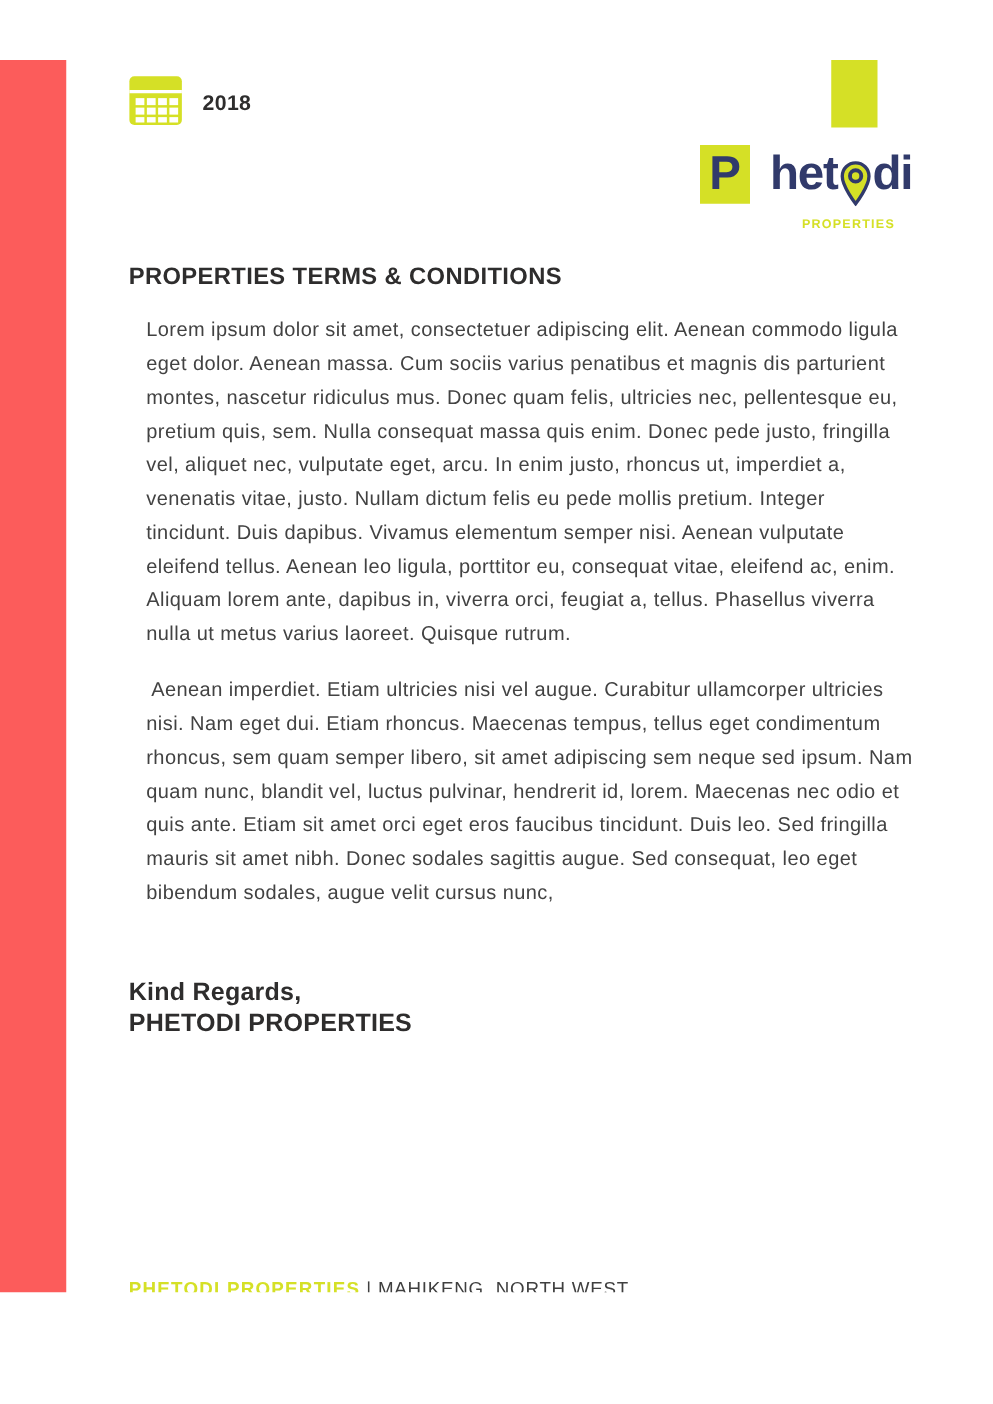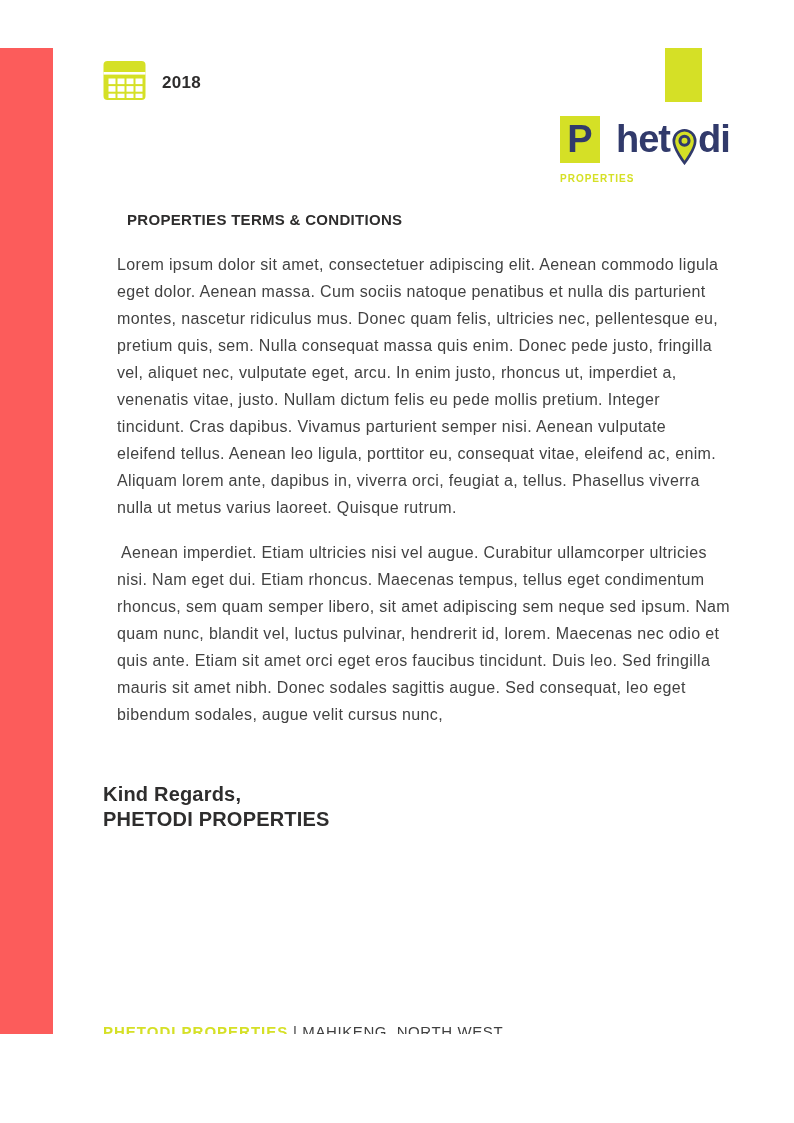--- a/index.html
+++ b/index.html
@@ -63,35 +63,34 @@
     font-size: 38px; font-weight: bold;
     color: var(--navy);
     line-height: 47px;
     letter-spacing: -1px;
   }
   .logo-het { margin-left: 16px; }
   .logo-pin { margin: 12px 0 0 1px; }
   .logo-tagline {
     margin-top: 4px;
     width: 156px;
-    text-align: left;
+    text-align: right;
     font-size: 10px;
     font-weight: bold;
     letter-spacing: 1px;
     color: var(--lime);
   }
   
   .heading {
     position: absolute;
     left: 103px; top: 211px;
-    font-size: 15px;
+    font-size: 19px;
     font-weight: bold;
     letter-spacing: 0.3px;
     color: var(--dark);
-    margin-left: 24px;
   }
   
   .body-text {
     position: absolute;
     left: 117px; top: 251px;
     color: var(--text);
     font-size: 16px;
   }
   .body-text .line {
     line-height: 27px;
@@ -170,26 +169,26 @@
       <span class="logo-word">di</span>
     </div>
     <div class="logo-tagline">PROPERTIES</div>
   </div>
 
   <h1 class="heading">PROPERTIES TERMS &amp; CONDITIONS</h1>
 
   <div class="body-text">
     <div class="para1">
         <div class="line">Lorem ipsum dolor sit amet, consectetuer adipiscing elit. Aenean commodo ligula</div>
-        <div class="line">eget dolor. Aenean massa. Cum sociis natoque penatibus et nulla dis parturient</div>
+        <div class="line">eget dolor. Aenean massa. Cum sociis varius penatibus et magnis dis parturient</div>
         <div class="line">montes, nascetur ridiculus mus. Donec quam felis, ultricies nec, pellentesque eu,</div>
         <div class="line">pretium quis, sem. Nulla consequat massa quis enim. Donec pede justo, fringilla</div>
         <div class="line">vel, aliquet nec, vulputate eget, arcu. In enim justo, rhoncus ut, imperdiet a,</div>
         <div class="line">venenatis vitae, justo. Nullam dictum felis eu pede mollis pretium. Integer</div>
-        <div class="line">tincidunt. Cras dapibus. Vivamus parturient semper nisi. Aenean vulputate</div>
+        <div class="line">tincidunt. Duis dapibus. Vivamus elementum semper nisi. Aenean vulputate</div>
         <div class="line">eleifend tellus. Aenean leo ligula, porttitor eu, consequat vitae, eleifend ac, enim.</div>
         <div class="line">Aliquam lorem ante, dapibus in, viverra orci, feugiat a, tellus. Phasellus viverra</div>
         <div class="line">nulla ut metus varius laoreet. Quisque rutrum.</div>
       </div>
     <div class="para2">
         <div class="line"> Aenean imperdiet. Etiam ultricies nisi vel augue. Curabitur ullamcorper ultricies</div>
         <div class="line">nisi. Nam eget dui. Etiam rhoncus. Maecenas tempus, tellus eget condimentum</div>
         <div class="line">rhoncus, sem quam semper libero, sit amet adipiscing sem neque sed ipsum. Nam</div>
         <div class="line">quam nunc, blandit vel, luctus pulvinar, hendrerit id, lorem. Maecenas nec odio et</div>
         <div class="line">quis ante. Etiam sit amet orci eget eros faucibus tincidunt. Duis leo. Sed fringilla</div>

